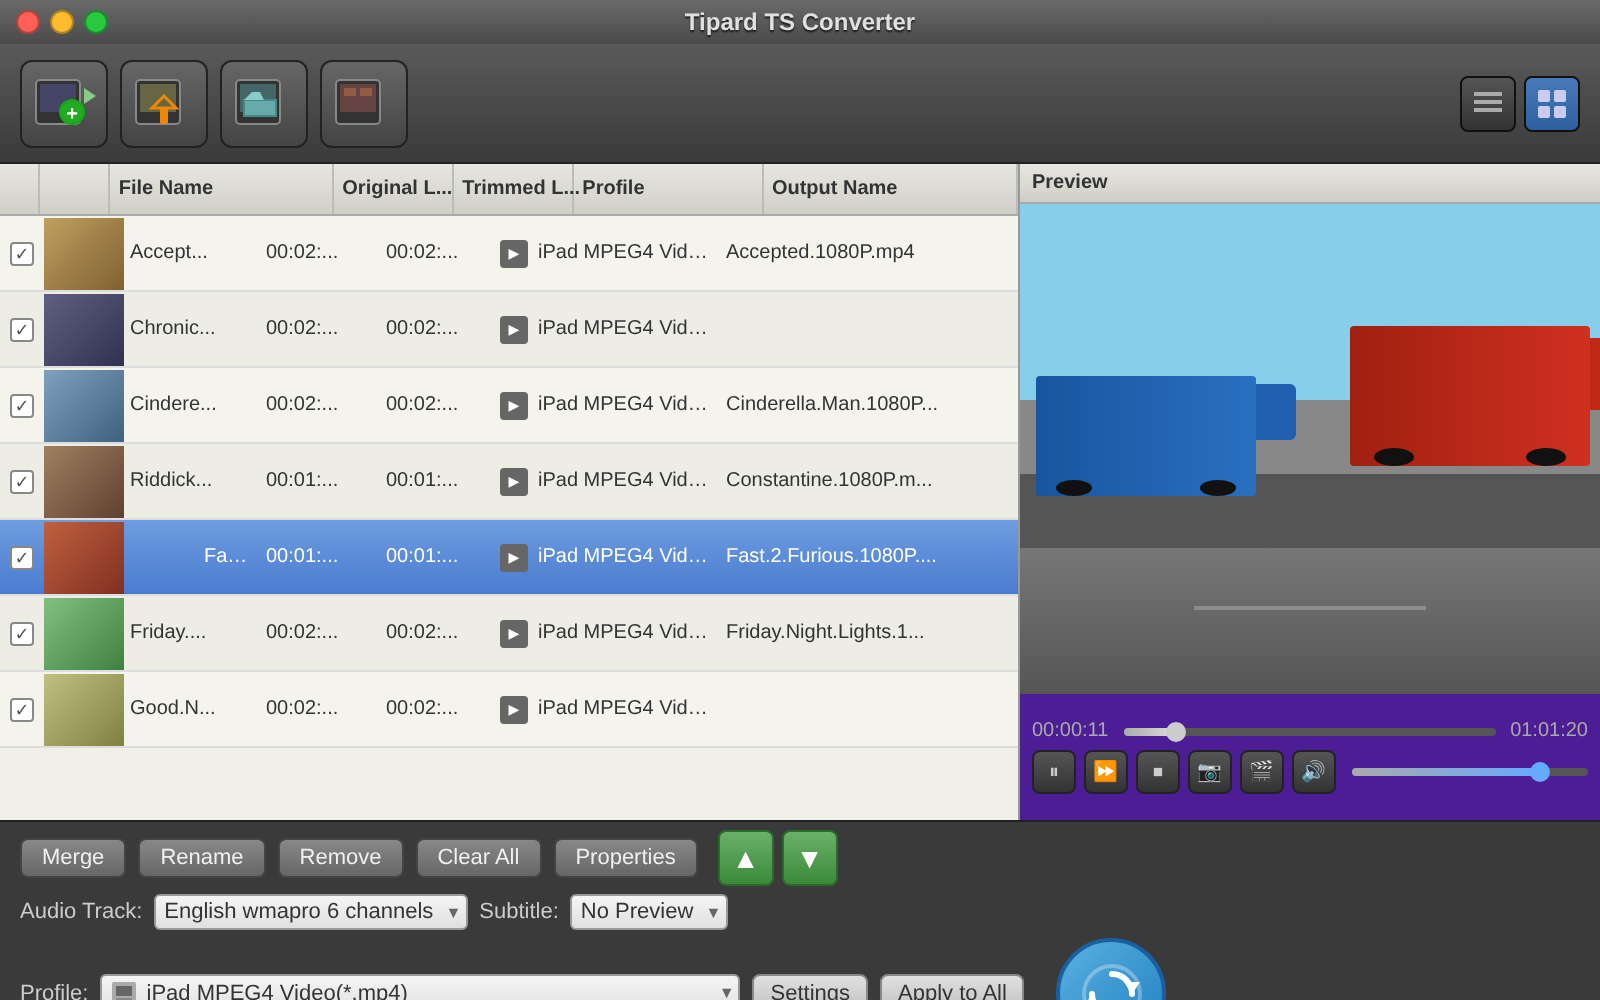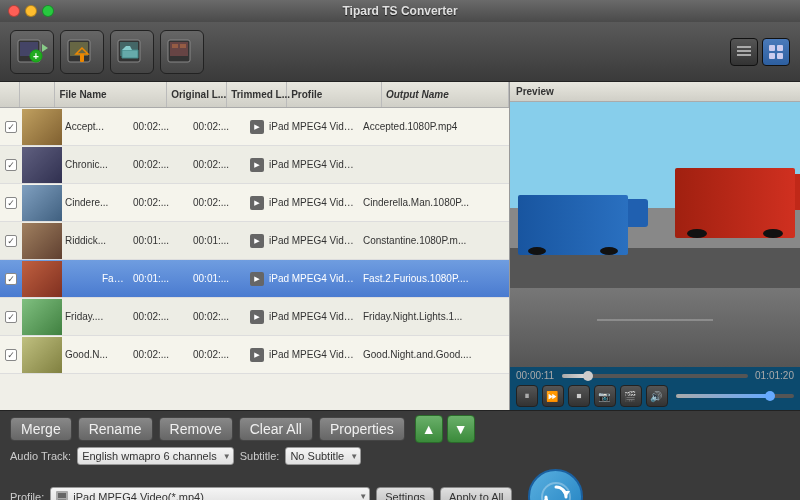--- a/index.html
+++ b/index.html
@@ -121,21 +121,21 @@
       border-right: 1px solid #bbb;
       height: 100%;
       display: flex;
       align-items: center;
       white-space: nowrap;
     }
     .col-filename { width: 130px; }
     .col-original { width: 60px; }
     .col-trimmed  { width: 60px; }
     .col-profile  { width: 110px; }
-    .col-output   { width: 148px; font-style: italic; }
+    .col-output   { width: 148px; }
 
     .file-list-body {
       flex: 1;
       overflow-y: auto;
     }
     .file-row {
       display: flex;
       align-items: center;
       height: 38px;
       border-bottom: 1px solid #ddd;
@@ -223,22 +223,22 @@
     
     .video-scene {
       width: 100%;
       height: 100%;
       background: linear-gradient(to bottom, #87CEEB 0%, #87CEEB 40%, #888 40%, #888 55%, #555 55%, #555 100%);
       position: relative;
     }
 
     
     .player-controls {
-      background: #0c4a6e;
-      padding: 3px 6px;
+      background: #4c1d95;
+      padding: 13px 6px;
     }
     .progress-row {
       display: flex;
       align-items: center;
       gap: 4px;
       margin-bottom: 4px;
     }
     .time-label {
       color: #aaa;
       font-size: 10px;
@@ -314,21 +314,21 @@
       display: flex;
       align-items: center;
       gap: 6px;
     }
     .action-btn {
       padding: 3px 10px;
       background: linear-gradient(to bottom, #888, #666);
       border: 1px solid #444;
       border-radius: 4px;
       color: #f0f0f0;
-      font-size: 14px;
+      font-size: 11px;
       cursor: pointer;
     }
     .settings-row {
       display: flex;
       align-items: center;
       gap: 6px;
     }
     .settings-label {
       color: #ccc;
       font-size: 11px;
@@ -590,21 +590,20 @@
         <div class="checkbox">✓</div>
       </div>
       <div class="cell-thumb thumb-7"></div>
       <div class="cell cell-filename">Good.N...</div>
       <div class="cell cell-original">00:02:...</div>
       <div class="cell cell-trimmed">00:02:...</div>
       <div class="cell-profile-icon">
         <div class="profile-icon-img">▶</div>
       </div>
       <div class="cell cell-profile">iPad MPEG4 Vide...</div>
-      <div class="cell cell-output">Good.Night.and.Good....</div>
     </div>
       </div>
   </div>
 
   <div class="preview-panel">
     <div class="preview-label">Preview</div>
     <div class="preview-video">
       <div class="video-scene">
 
         <div style="position:absolute;left:8px;top:35%;width:110px;height:60px;background:linear-gradient(to right,#1855a0,#2a70c0);border-radius:2px;">
@@ -665,21 +664,21 @@
   </div>
 
   <div class="settings-row">
     <span class="settings-label">Audio Track:</span>
     <div class="select-box">
       <span>English wmapro 6 channels</span>
       <span class="select-arrow">▼</span>
     </div>
     <span class="settings-label">Subtitle:</span>
     <div class="select-box">
-      <span>No Subtitle</span>
+      <span>No Preview</span>
       <span class="select-arrow">▼</span>
     </div>
   </div>
 
   <div style="display:flex;align-items:center;gap:6px;">
     <span class="settings-label">Profile:</span>
     <div class="select-box" style="flex:1;max-width:320px;">
       <span style="display:inline-flex;align-items:center;gap:4px;">
         <svg width="14" height="14" viewBox="0 0 14 14">
             <rect x="1" y="1" width="12" height="12" fill="#aaa" rx="1"></rect>

